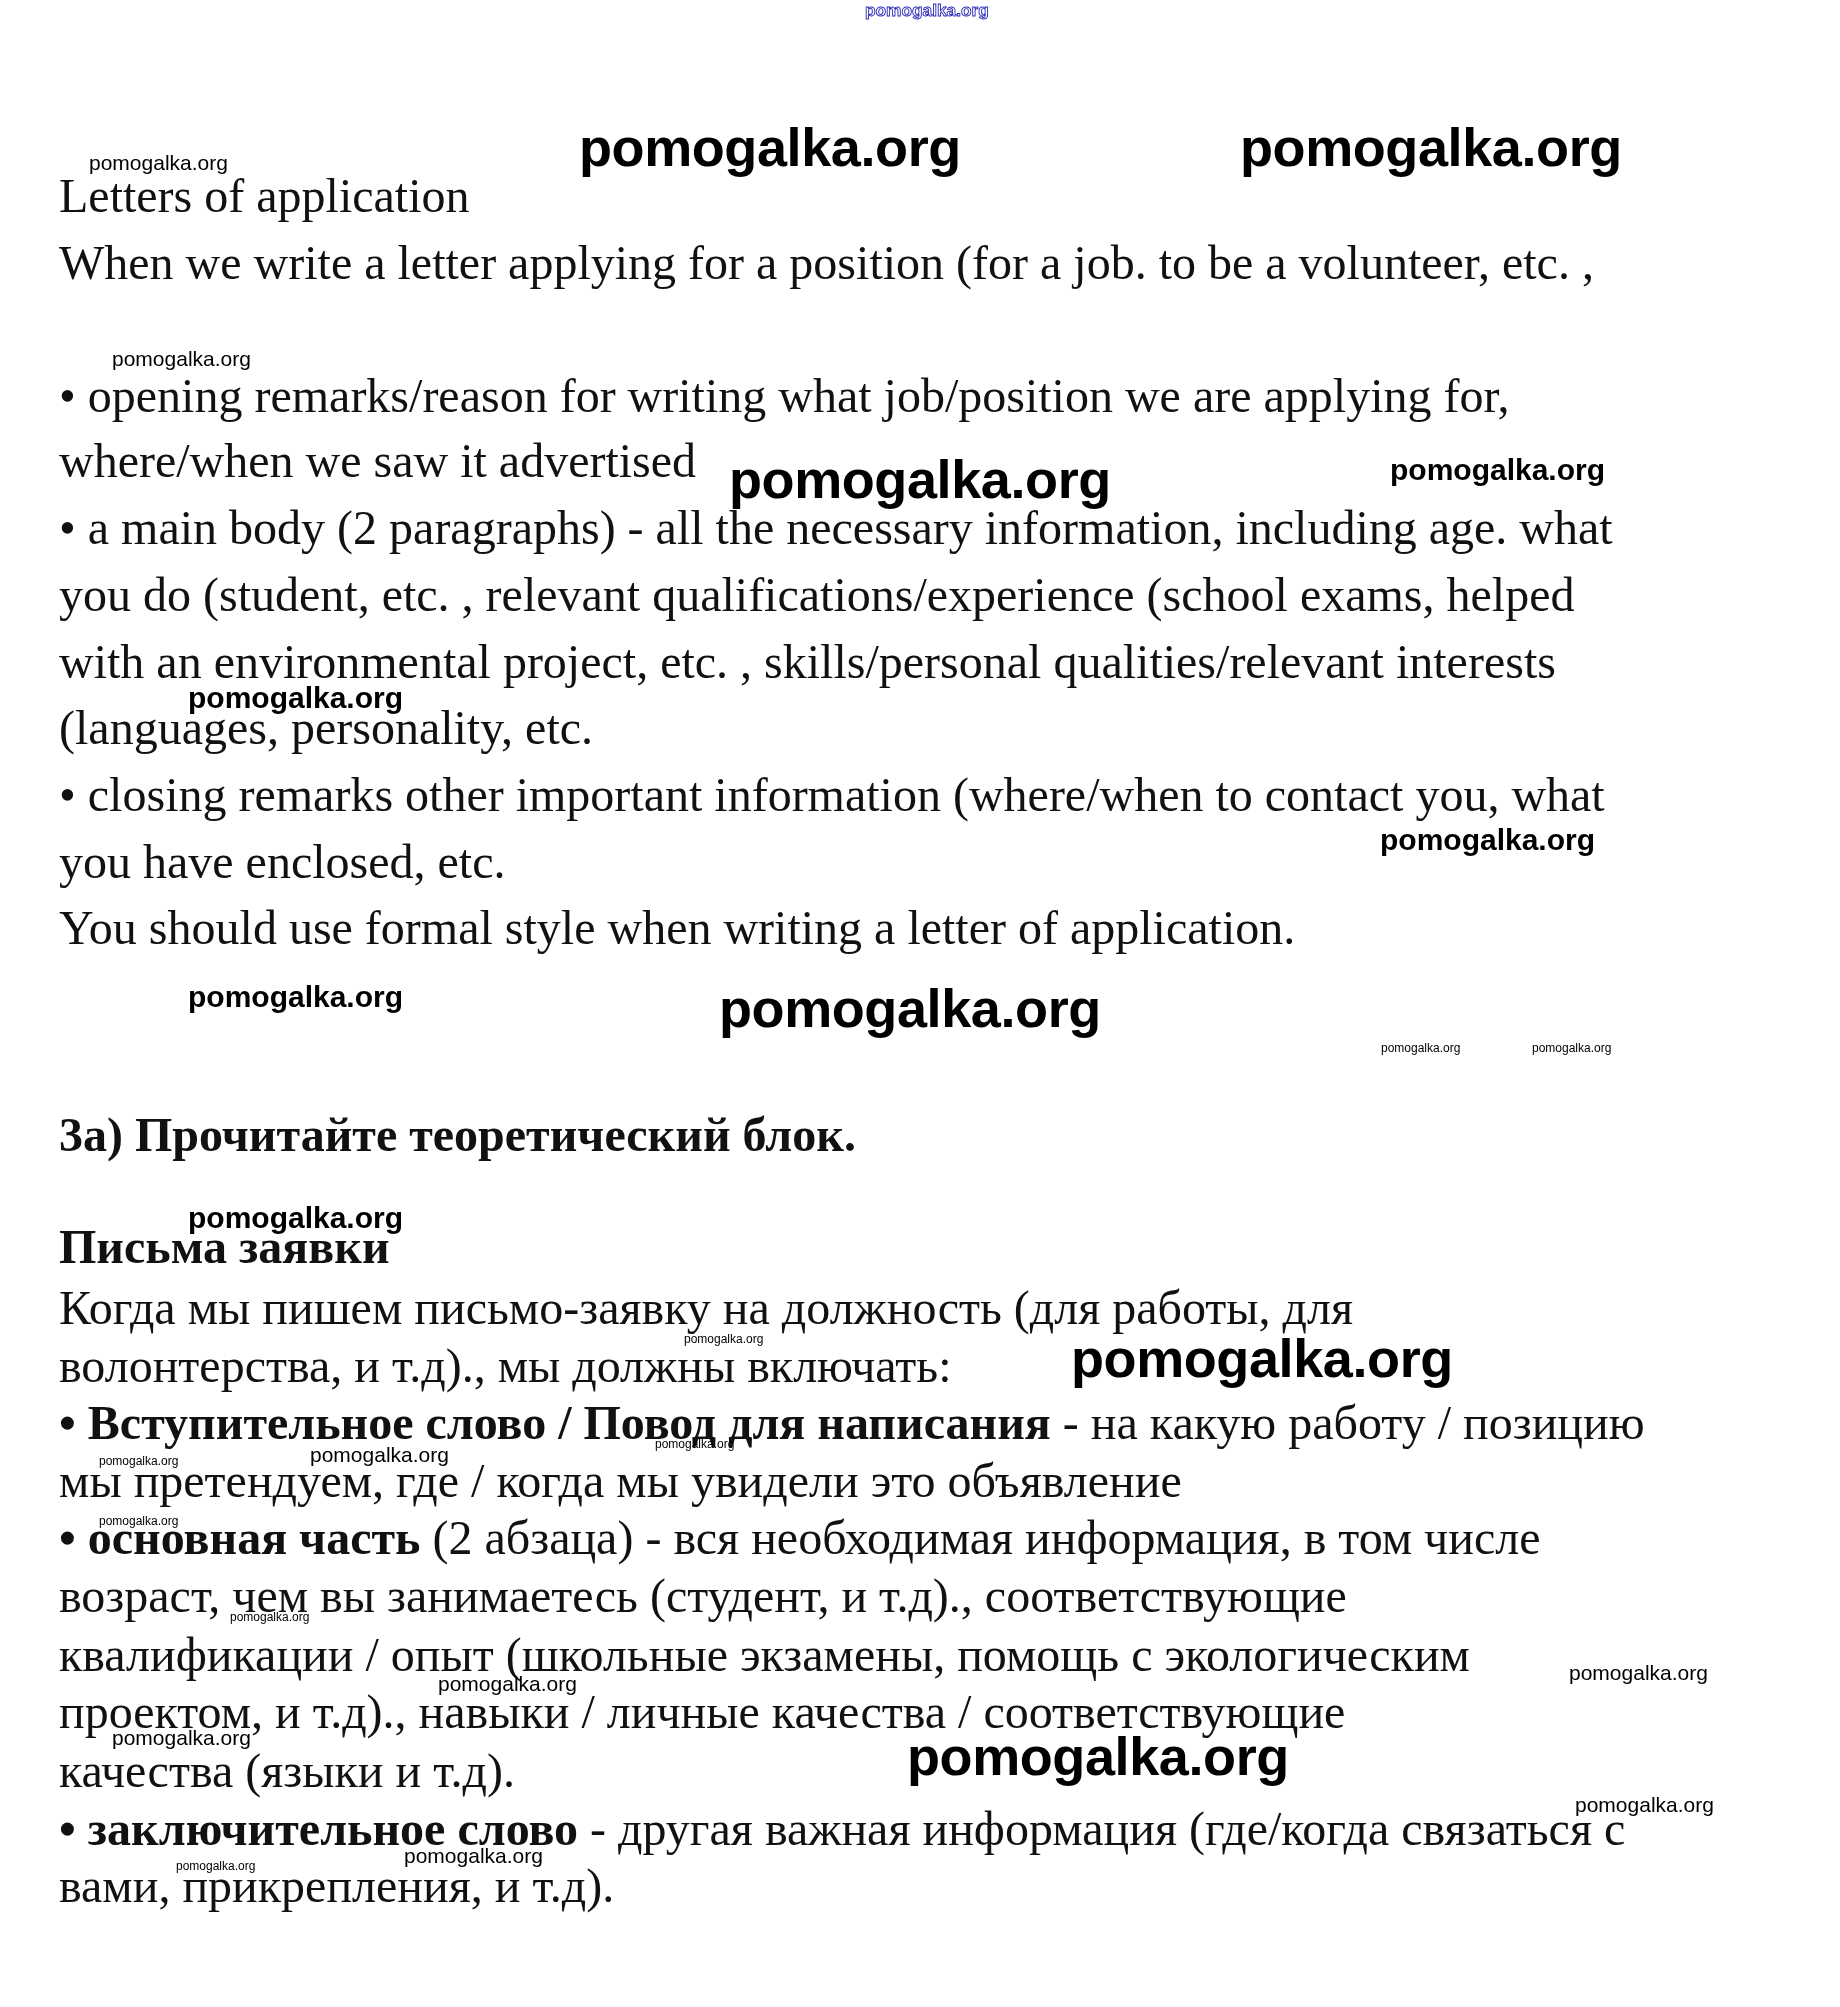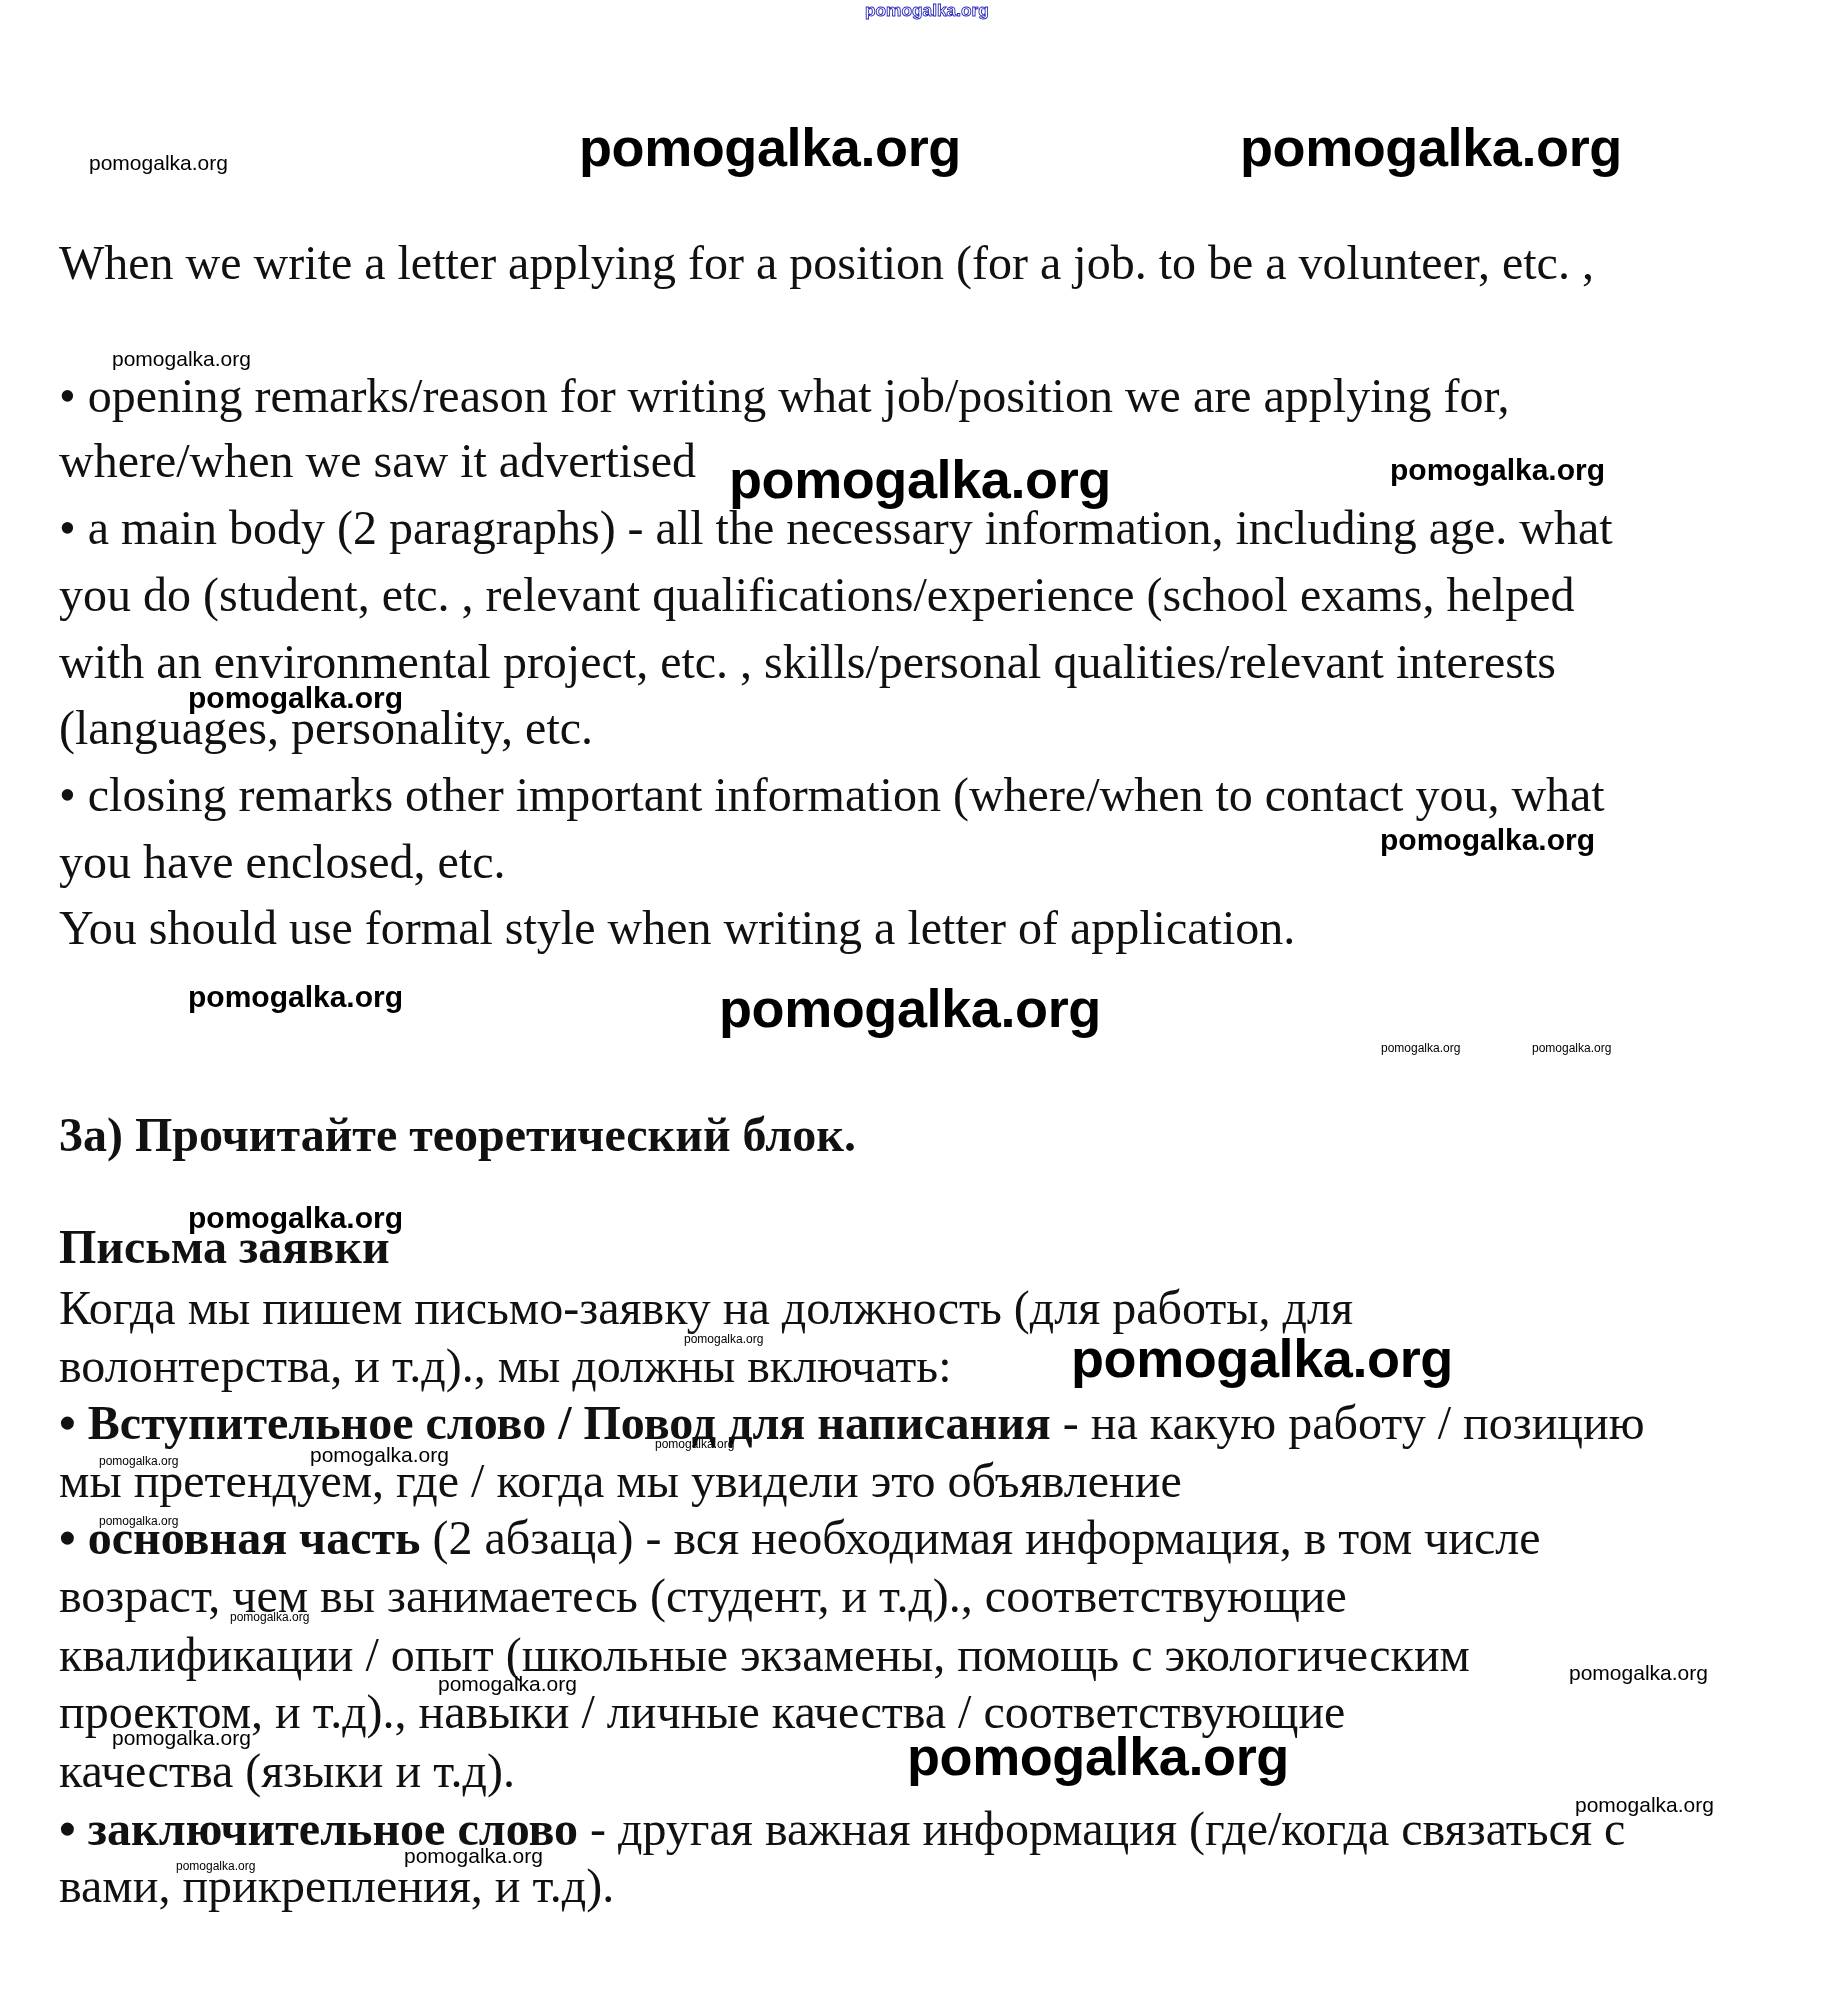--- a/index.html
+++ b/index.html
@@ -27,20 +27,21 @@
     -webkit-text-stroke: 0.9px #2a2ab8; left: 865px; top: 10.4px;
   }
 </style>
 </head>
 <body>
 
 <div class="page">
 
   <div class="wm wm-top">pomogalka.org</div>
 
+  <div class="line" style="top:195px">Letters of application</div>
   <div class="line" style="top:262px">When we write a letter applying for a position (for a job. to be a volunteer, etc. ,</div>
   <div class="line" style="top:395px">• opening remarks/reason for writing what job/position we are applying for,</div>
   <div class="line" style="top:460px">where/when we saw it advertised</div>
   <div class="line" style="top:527px">• a main body (2 paragraphs) - all the necessary information, including age. what</div>
   <div class="line" style="top:594px">you do (student, etc. , relevant qualifications/experience (school exams, helped</div>
   <div class="line" style="top:661px">with an environmental project, etc. , skills/personal qualities/relevant interests</div>
   <div class="line" style="top:727px">(languages, personality, etc.</div>
   <div class="line" style="top:794px">• closing remarks other important information (where/when to contact you, what</div>
   <div class="line" style="top:861px">you have enclosed, etc.</div>
   <div class="line" style="top:927px">You should use formal style when writing a letter of application.</div>

